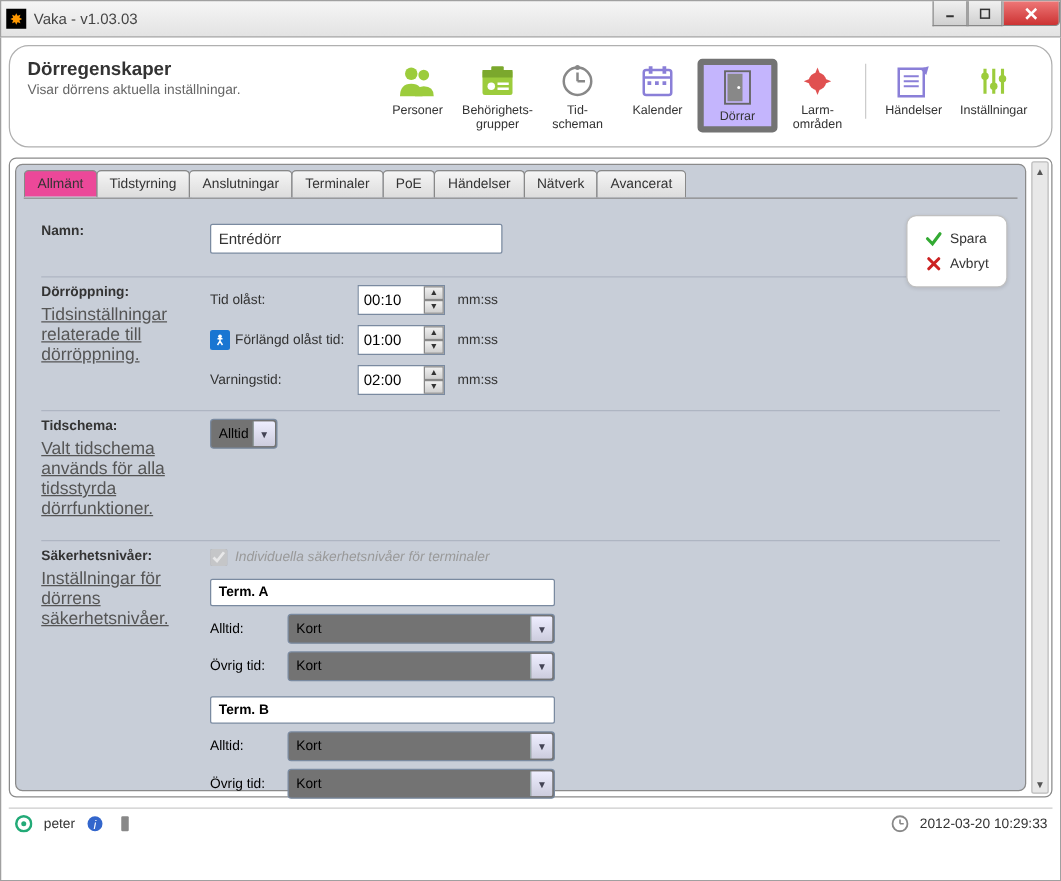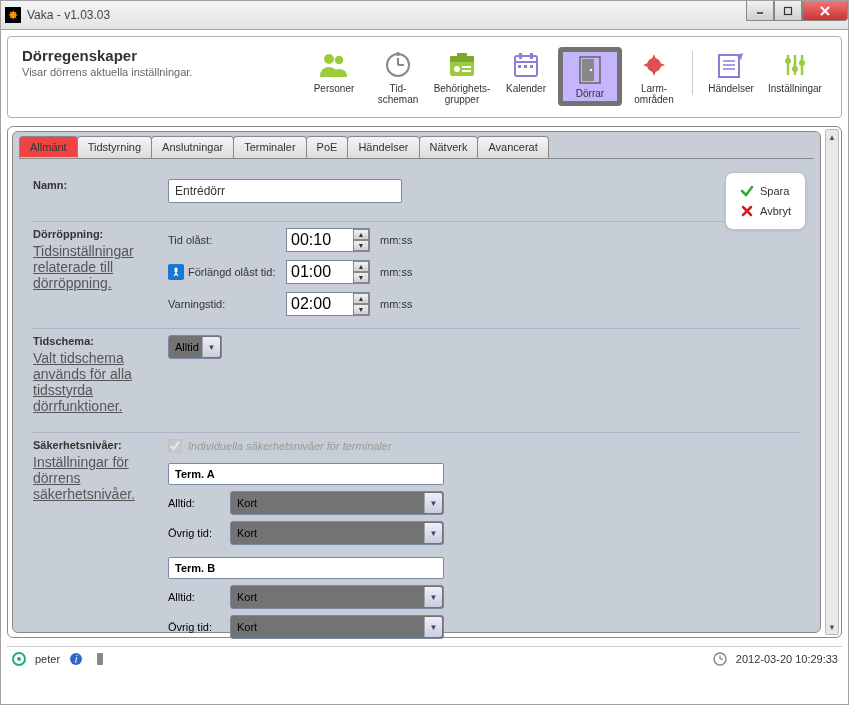--- a/index.html
+++ b/index.html
@@ -46,21 +46,21 @@
     padding: 6px;
     background: #fff;
     height: 675px;
     border: 1px solid #a0a0a0;
     border-top: none;
   }
 
   
   .ribbon {
     border: 1px solid #b0b0b0;
-    border-radius: 4px;
+    border-radius: 16px;
     padding: 10px 14px;
     display: flex;
     align-items: flex-start;
     margin-bottom: 8px;
     background: #fff;
   }
   .ribbon-left { flex: 1; }
   .ribbon-left h1 { font-size: 15px; font-weight: bold; color: #333; margin-bottom: 2px; }
   .ribbon-left p { font-size: 11px; color: #666; }
   .ribbon-icons { display: flex; gap: 0; align-items:flex-start;}
@@ -107,21 +107,21 @@
     padding: 4px 10px;
     background: linear-gradient(#f5f5f5,#dcdcdc);
     border: 1px solid #888;
     border-bottom: none;
     border-radius: 4px 4px 0 0;
     color: #333;
     cursor: pointer;
     margin-right: -1px;
   }
   .tab.active {
-    background: #ef4444;
+    background: #ec4899;
     border-bottom: 1px solid #c8ced8;
     position: relative;
     z-index: 3;
   }
   .tab-content {
     position: absolute;
     top: 26px; left:6px; right:6px; bottom:6px;
     border-top:1px solid #888;
     padding: 14px 14px;
   }
@@ -136,21 +136,21 @@
 
   .row { display:flex; align-items:center; margin-bottom:8px; gap:10px;}
   .row label { font-size:11px; color:#333;}
   .row .fld-label { width: 108px; display:flex; align-items:center; gap:4px;}
   .text-input { 
     height: 24px; padding: 0 6px; font-size: 12px;
     border: 1px solid #7a8aa0; background:#fff; color:#333;
     border-radius:2px;
   }
   .spin-wrap { position:relative; display:inline-block;}
-  .spin-wrap input { width: 84px; height:24px; padding: 0 4px; border:1px solid #7a8aa0; font-size:16px;}
+  .spin-wrap input { width: 70px; height:24px; padding: 0 4px; border:1px solid #7a8aa0; font-size:12px;}
   .spinners { position:absolute; right:1px; top:1px; bottom:1px; width:16px; display:flex; flex-direction:column;}
   .spinners div{flex:1;background:linear-gradient(#f0f0f0,#d0d0d0);border:1px solid #888;display:flex;align-items:center;justify-content:center;font-size:7px;color:#333;cursor:pointer;}
   .unit { font-size:11px; color:#333;}
 
   .accessibility-icon{width:16px;height:16px;background:#1976d2;display:inline-flex;align-items:center;justify-content:center;border-radius:2px;}
 
   .select {
     height:24px; border:1px solid #7a8aa0; background:#737373; font-size:11px;
     padding: 0 22px 0 6px; position:relative; display:inline-flex; align-items:center; border-radius:3px;
   }
@@ -228,43 +228,43 @@
               <circle cx="21" cy="9" r="4.3" fill="#9ccc3c"></circle>
               <path d="M2 26 Q2 16 11 16 Q20 16 20 26 Z" fill="#9ccc3c"></path>
               <path d="M14 26 Q14 18 21 18 Q29 18 29 26 Z" fill="#9ccc3c"></path>
             </svg>
           </div>
         <div>Personer</div>
           <div></div>
       </div>
       <div class="ribbon-item">
         <div class="icon">
-            <svg width="30" height="30" viewBox="0 0 30 30">
-              <circle cx="15" cy="15" r="11" fill="none" stroke="#888" stroke-width="2"></circle>
-              <line x1="15" y1="15" x2="15" y2="8" stroke="#888" stroke-width="2"></line>
-              <line x1="15" y1="15" x2="21" y2="15" stroke="#888" stroke-width="2"></line>
-              <circle cx="15" cy="4" r="2" fill="#888"></circle>
-            </svg>
-          </div>
-        <div>Tid-</div>
-          <div>scheman</div>
-      </div>
-      <div class="ribbon-item">
-        <div class="icon">
             <svg width="30" height="28" viewBox="0 0 30 28">
               <rect x="3" y="5" width="24" height="20" rx="2" fill="#9ccc3c"></rect>
               <rect x="3" y="5" width="24" height="6" fill="#7ba82d"></rect>
               <rect x="10" y="2" width="10" height="4" rx="1" fill="#7ba82d"></rect>
               <circle cx="10" cy="18" r="3" fill="#fff"></circle>
               <rect x="15" y="15" width="9" height="2" fill="#fff"></rect>
               <rect x="15" y="19" width="9" height="2" fill="#fff"></rect>
             </svg>
           </div>
         <div>Behörighets-</div>
           <div>grupper</div>
+      </div>
+      <div class="ribbon-item">
+        <div class="icon">
+            <svg width="30" height="30" viewBox="0 0 30 30">
+              <circle cx="15" cy="15" r="11" fill="none" stroke="#888" stroke-width="2"></circle>
+              <line x1="15" y1="15" x2="15" y2="8" stroke="#888" stroke-width="2"></line>
+              <line x1="15" y1="15" x2="21" y2="15" stroke="#888" stroke-width="2"></line>
+              <circle cx="15" cy="4" r="2" fill="#888"></circle>
+            </svg>
+          </div>
+        <div>Tid-</div>
+          <div>scheman</div>
       </div>
       <div class="ribbon-item">
         <div class="icon">
             <svg width="28" height="28" viewBox="0 0 28 28">
               <rect x="3" y="5" width="22" height="20" rx="2" fill="none" stroke="#8a7fd8" stroke-width="2"></rect>
               <line x1="3" y1="11" x2="25" y2="11" stroke="#8a7fd8" stroke-width="2"></line>
               <rect x="7" y="2" width="3" height="6" fill="#8a7fd8"></rect>
               <rect x="18" y="2" width="3" height="6" fill="#8a7fd8"></rect>
               <rect x="6" y="14" width="3" height="3" fill="#8a7fd8"></rect>
               <rect x="12" y="14" width="3" height="3" fill="#8a7fd8"></rect>

